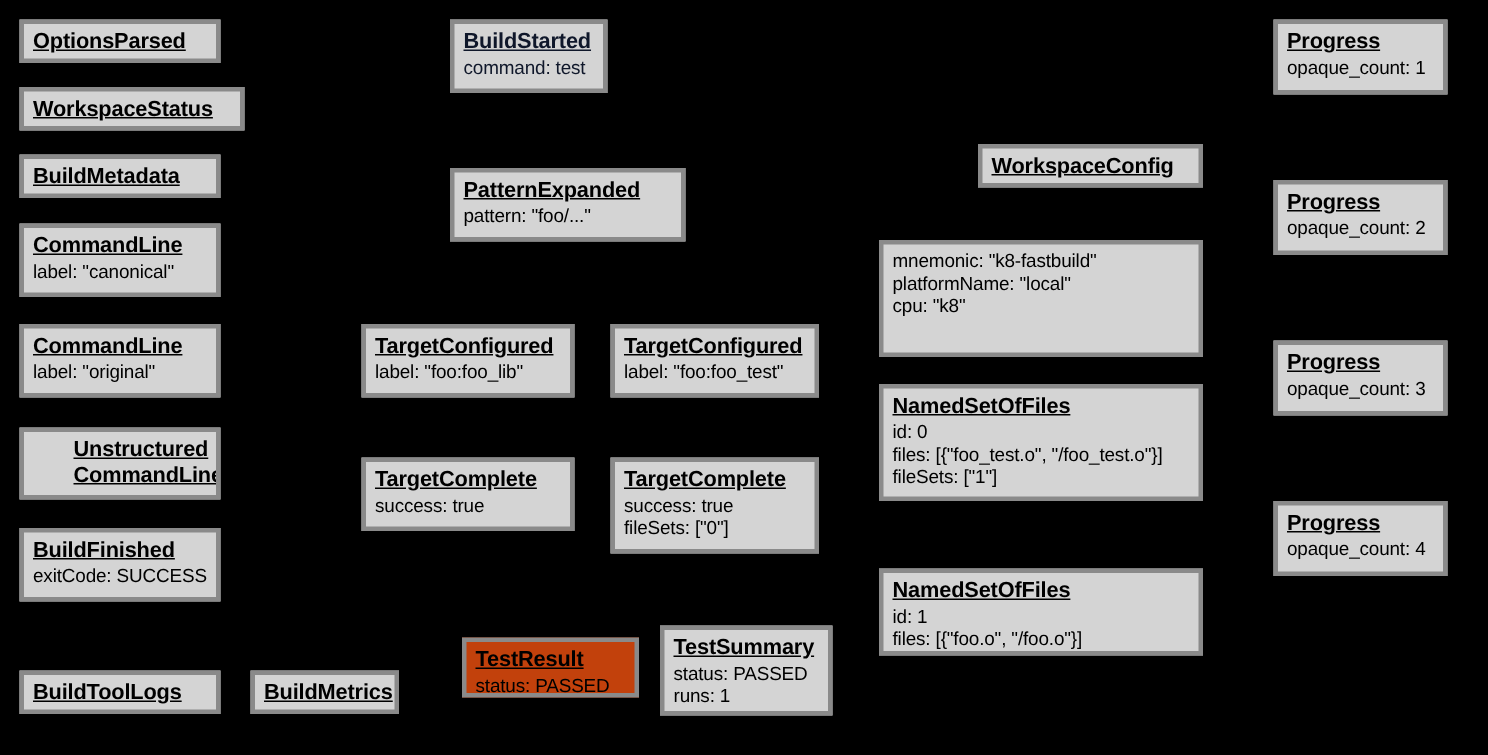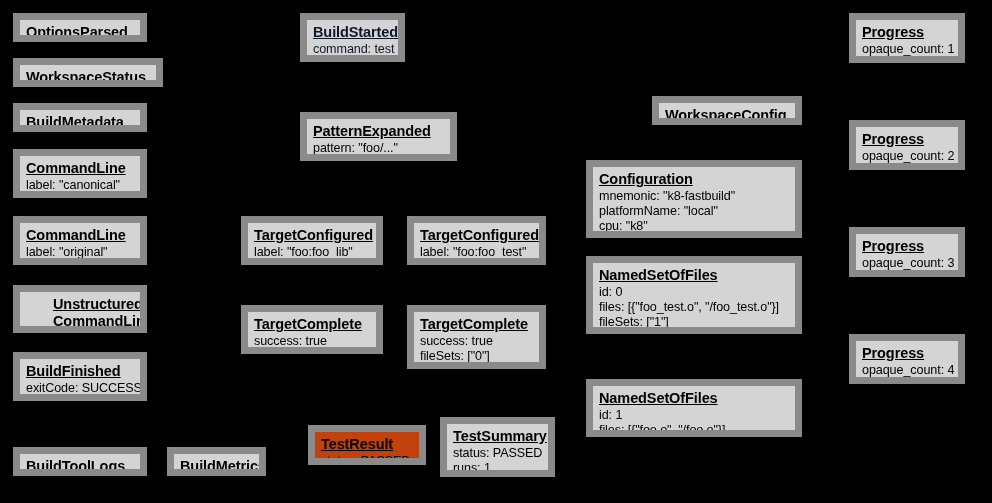--- a/index.html
+++ b/index.html
@@ -20,21 +20,21 @@
     left: 0;
     top: 0;
     width: 992px;
     height: 503px;
     background: #000000;
   }
   .node {
     position: absolute;
     box-sizing: border-box;
     background: #d4d4d4;
-    border: 7px solid #a21caf;
+    border: 3px solid #a21caf;
     padding: 4px 6px 5px 6px;
     color: #000000;
     line-height: 1.18;
     overflow: hidden;
   }
   .node-title {
     font-size: 14.5px;
     font-weight: bold;
     text-decoration: underline;
     text-underline-offset: 1px;
@@ -145,21 +145,20 @@
       <span class="node-title">TestSummary</span>
       <span class="node-props">
         <span class="node-prop">status: PASSED</span>
         <span class="node-prop">runs: 1</span>
       </span>
     </div>
     <div class="node title-only" style="left: 652px; top: 73px; width: 150px; height: 29px; background: rgb(212, 212, 212); border-color: rgb(138, 138, 138); color: rgb(0, 0, 0); margin-top: 23px;">
       <span class="node-title">WorkspaceConfig</span>
     </div>
     <div class="node" style="left: 586px; top: 160px; width: 216px; height: 78px; background: rgb(212, 212, 212); border-color: rgb(138, 138, 138); color: rgb(0, 0, 0);">
-      <span class="node-title">Configuration</span>
       <span class="node-props">
         <span class="node-prop">mnemonic: "k8-fastbuild"</span>
         <span class="node-prop">platformName: "local"</span>
         <span class="node-prop">cpu: "k8"</span>
       </span>
     </div>
     <div class="node" style="left: 586px; top: 256px; width: 216px; height: 78px; background: rgb(212, 212, 212); border-color: rgb(138, 138, 138); color: rgb(0, 0, 0);">
       <span class="node-title">NamedSetOfFiles</span>
       <span class="node-props">
         <span class="node-prop">id: 0</span>

